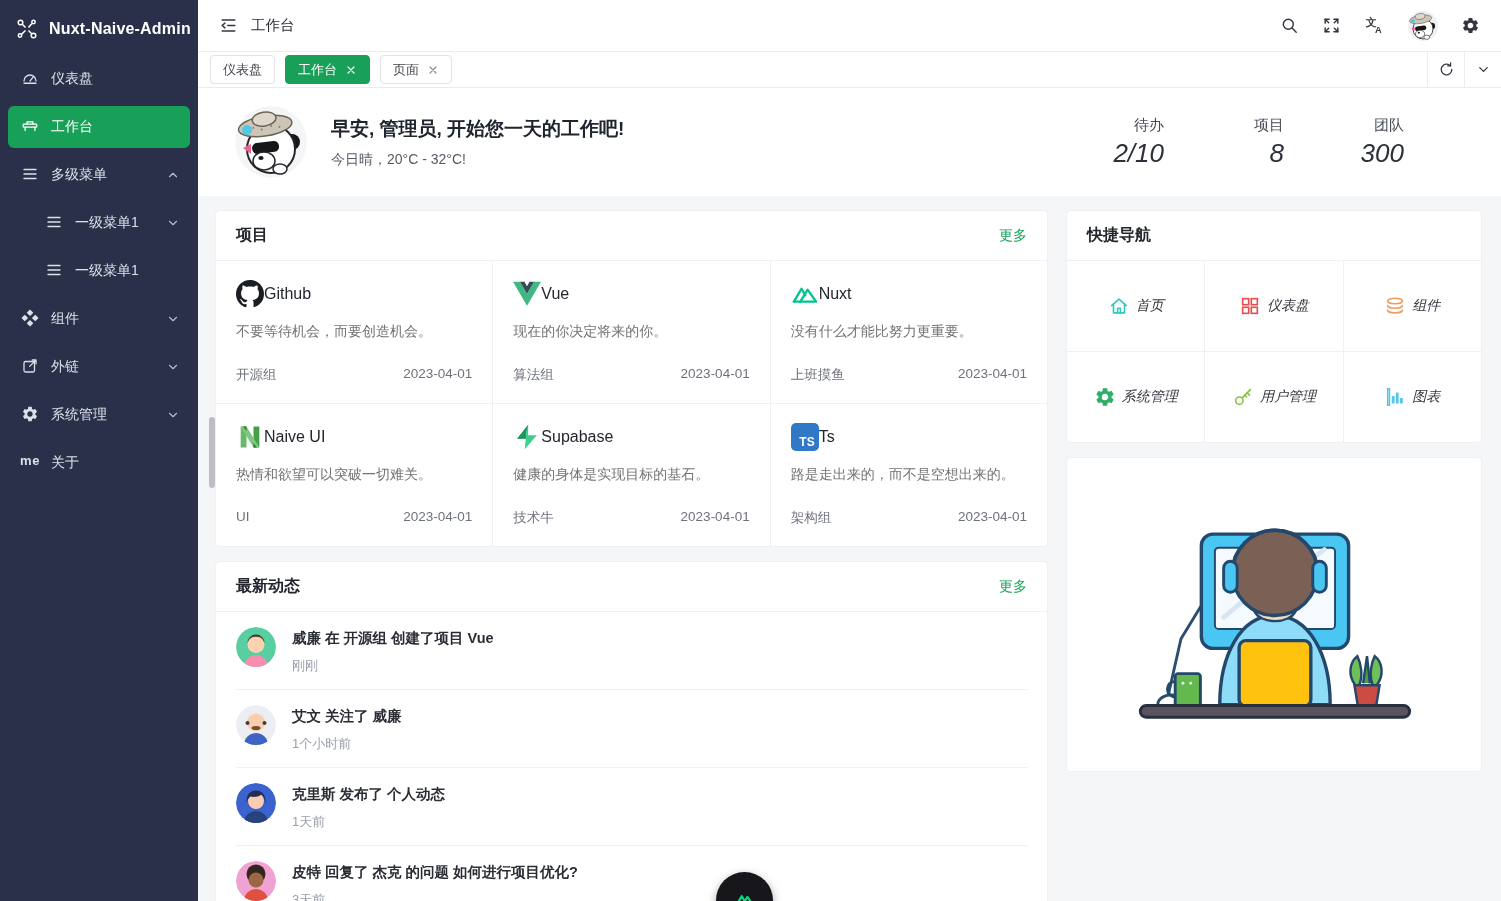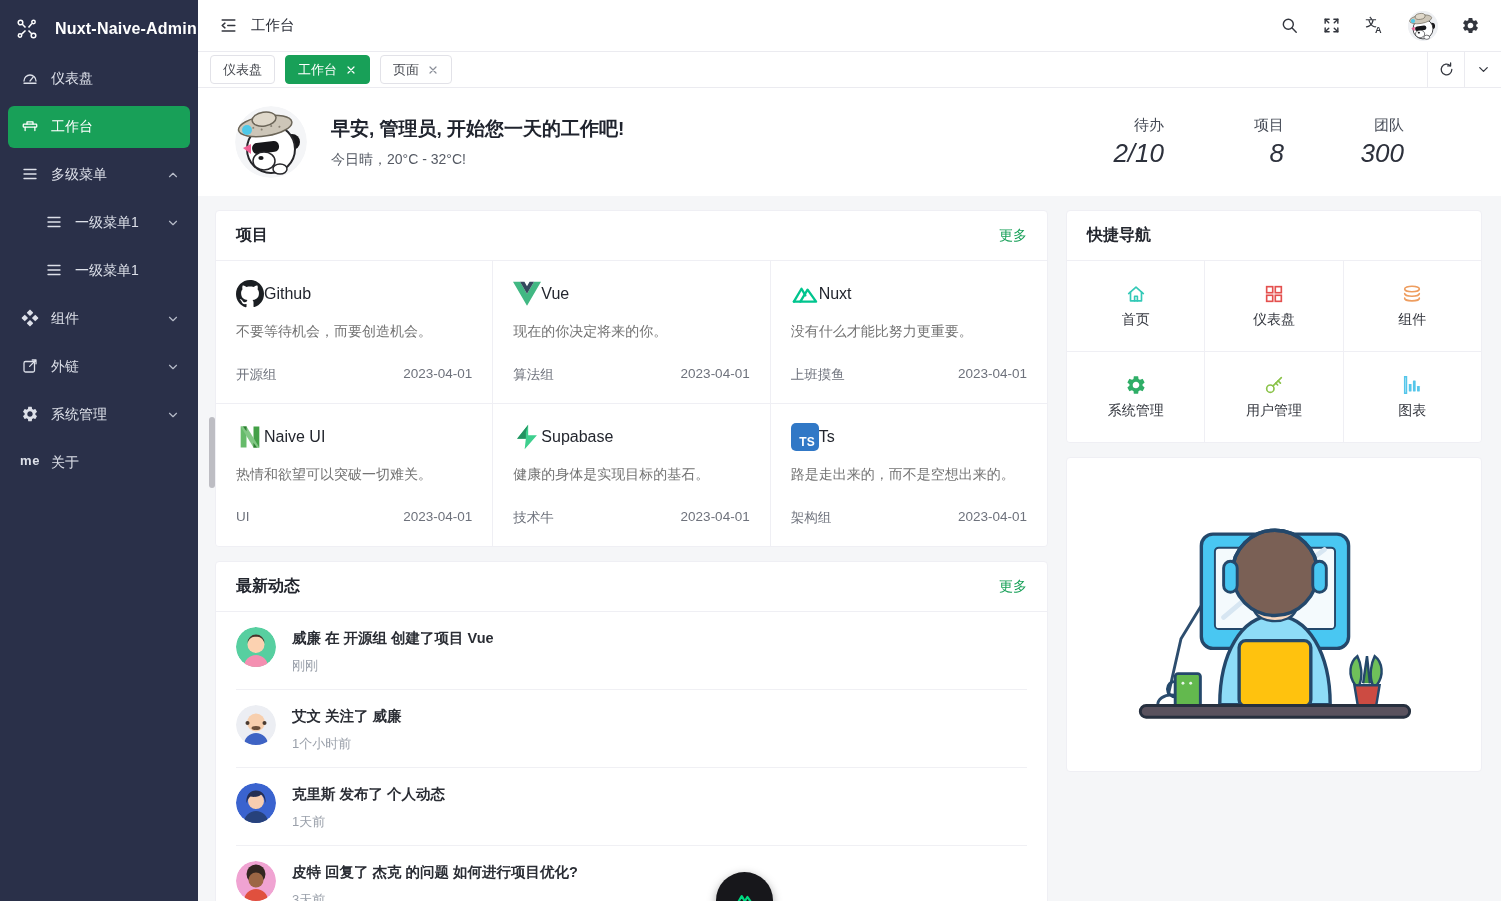--- a/index.html
+++ b/index.html
@@ -1,21 +1,21 @@
 <!DOCTYPE html>
 <html><head>
 <meta charset="utf-8">
 <style>
   html,body{margin:0;padding:0;}
   body{width:1501px;height:901px;overflow:hidden;position:relative;background:#f5f6f8;
        font-family:"Liberation Sans","DejaVu Sans",sans-serif;color:#2b2e38;}
   svg{display:block;}
   
   .sidebar{position:absolute;left:0;top:0;width:198px;height:901px;background:#2a3049;z-index:5;}
-  .logo{display:flex;align-items:center;gap:16px;height:58px;padding:0 15px;color:#fff;}
+  .logo{display:flex;align-items:center;gap:10px;height:58px;padding:0 15px;color:#fff;}
   .logo .title{font-size:16px;font-weight:700;letter-spacing:.2px;white-space:nowrap;}
   .menu{padding:0 8px;}
   .mi{display:flex;align-items:center;height:42px;margin-bottom:6px;padding:0 10px 0 12px;
       border-radius:6px;color:#dde0e9;font-size:14px;cursor:pointer;}
   .mi .ic{width:20px;height:20px;margin-right:11px;display:flex;align-items:flex-start;justify-content:center;flex:none;}
   .mi .lb{flex:1;white-space:nowrap;}
   .mi .chev{width:14px;height:14px;color:#b7bcc9;}
   .mi.active{background:#18a058;color:#fff;}
   .mi.sub{padding-left:36px;}
   .me-txt{font-size:13px;font-weight:700;letter-spacing:.5px;}
@@ -58,21 +58,21 @@
   .pgrid{display:grid;grid-template-columns:1fr 1fr 1fr;gap:1px;background:#efeff4;}
   .pcell{background:#fff;padding:19px 20px;height:142px;box-sizing:border-box;cursor:pointer;}
   .pname{display:flex;align-items:center;font-size:16px;color:#23262e;font-weight:500;}
   .picon{width:28px;height:28px;flex:none;}
   .pdesc{margin-top:15px;font-size:14px;color:#737373;}
   .pfoot{margin-top:25px;display:flex;justify-content:space-between;font-size:13.5px;color:#6e727c;}
   .ts-badge{width:28px;height:28px;background:#3178c6;border-radius:5px;color:#fff;font-weight:700;font-size:12px;
             display:flex;align-items:flex-end;justify-content:flex-end;padding:2px 4px;box-sizing:border-box;}
   
   .qgrid{display:grid;grid-template-columns:1fr 1fr 1fr;gap:1px;background:#efeff4;}
-  .qcell{background:#fff;height:90px;display:flex;flex-direction:column;align-items:center;justify-content:center;gap:6px;cursor:pointer;}
+  .qcell{background:#fff;height:90px;display:flex;flex-direction:row;align-items:center;justify-content:center;gap:6px;cursor:pointer;font-style:italic;}
   .qlabel{font-size:14px;color:#33363e;}
   
   .activity{margin-top:14px;height:380px;}
   .aitem{display:flex;gap:16px;align-items:flex-start;padding:15px 0 14px;margin:0 20px;border-bottom:1px solid #f0f0f4;}
   .aitem:last-child{border-bottom:none;}
   .aavatar{width:40px;height:40px;border-radius:50%;overflow:hidden;flex:none;}
   .atitle{font-size:14.5px;font-weight:700;color:#2a2d34;margin-top:2px;}
   .atime{font-size:13px;color:#9aa0aa;margin-top:9px;}
   
   .illus{margin-top:14px;height:315px;display:flex;align-items:center;justify-content:center;}

